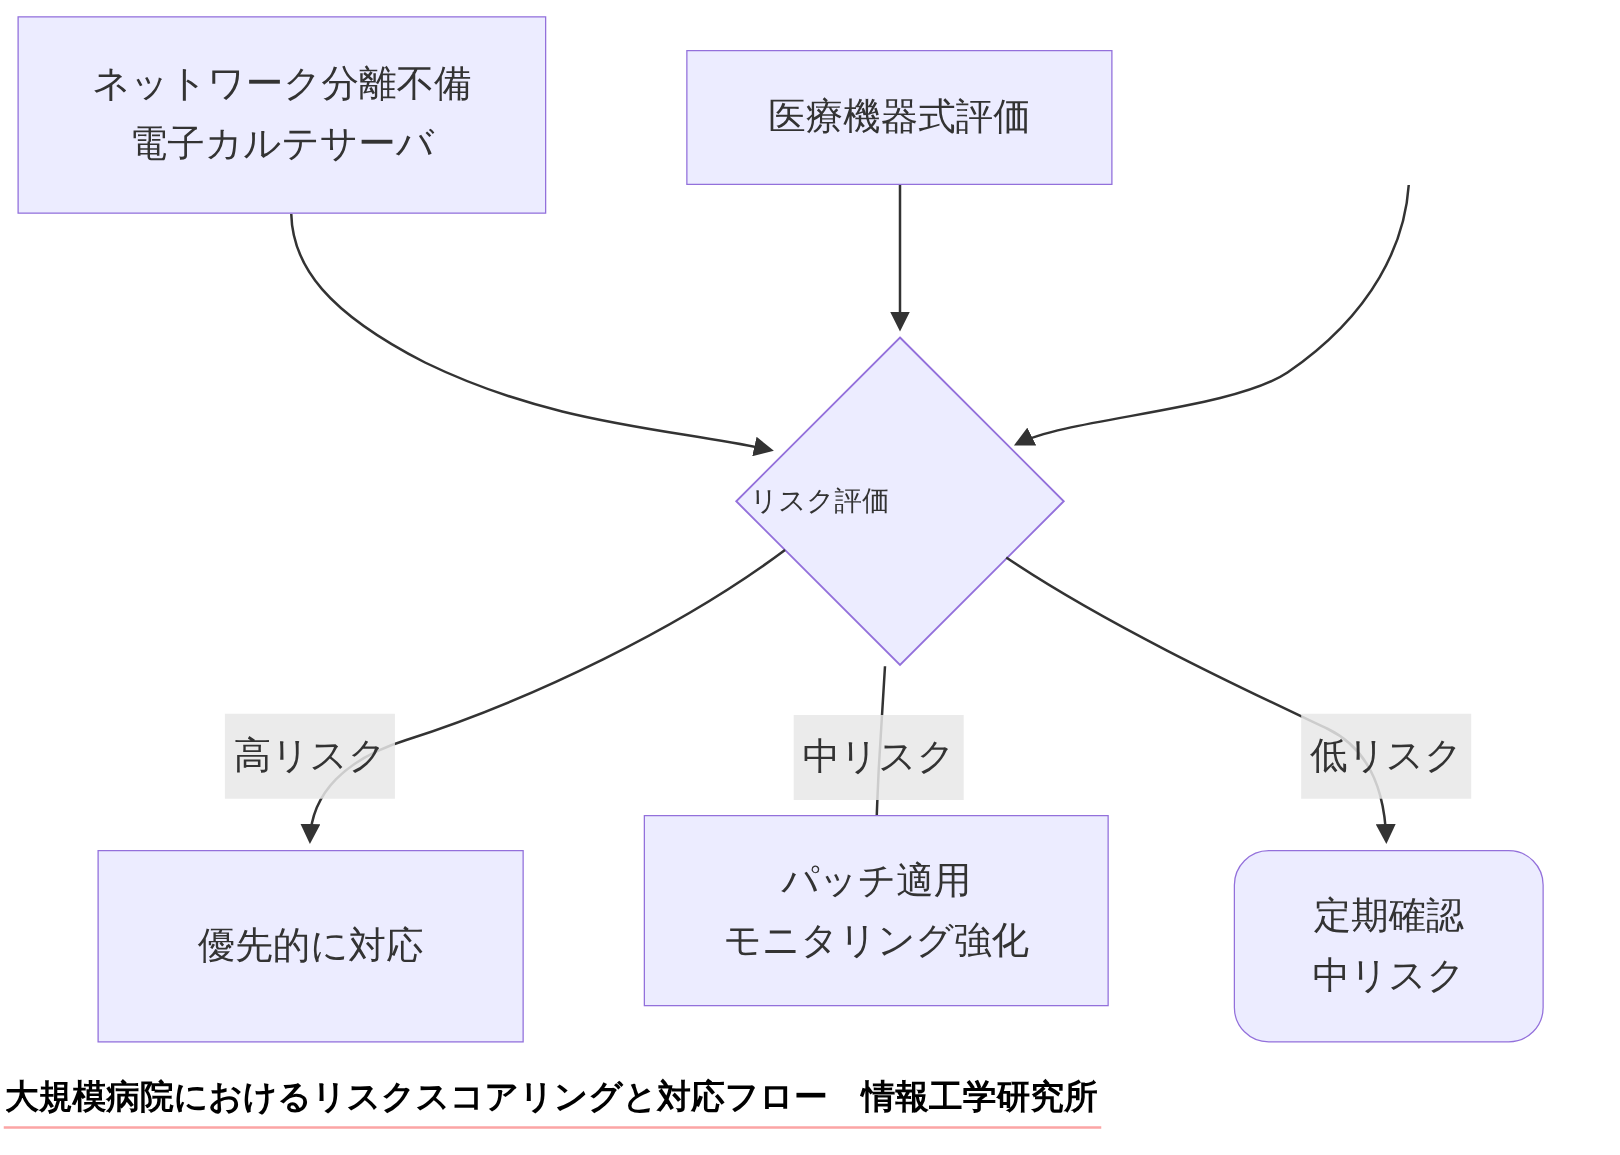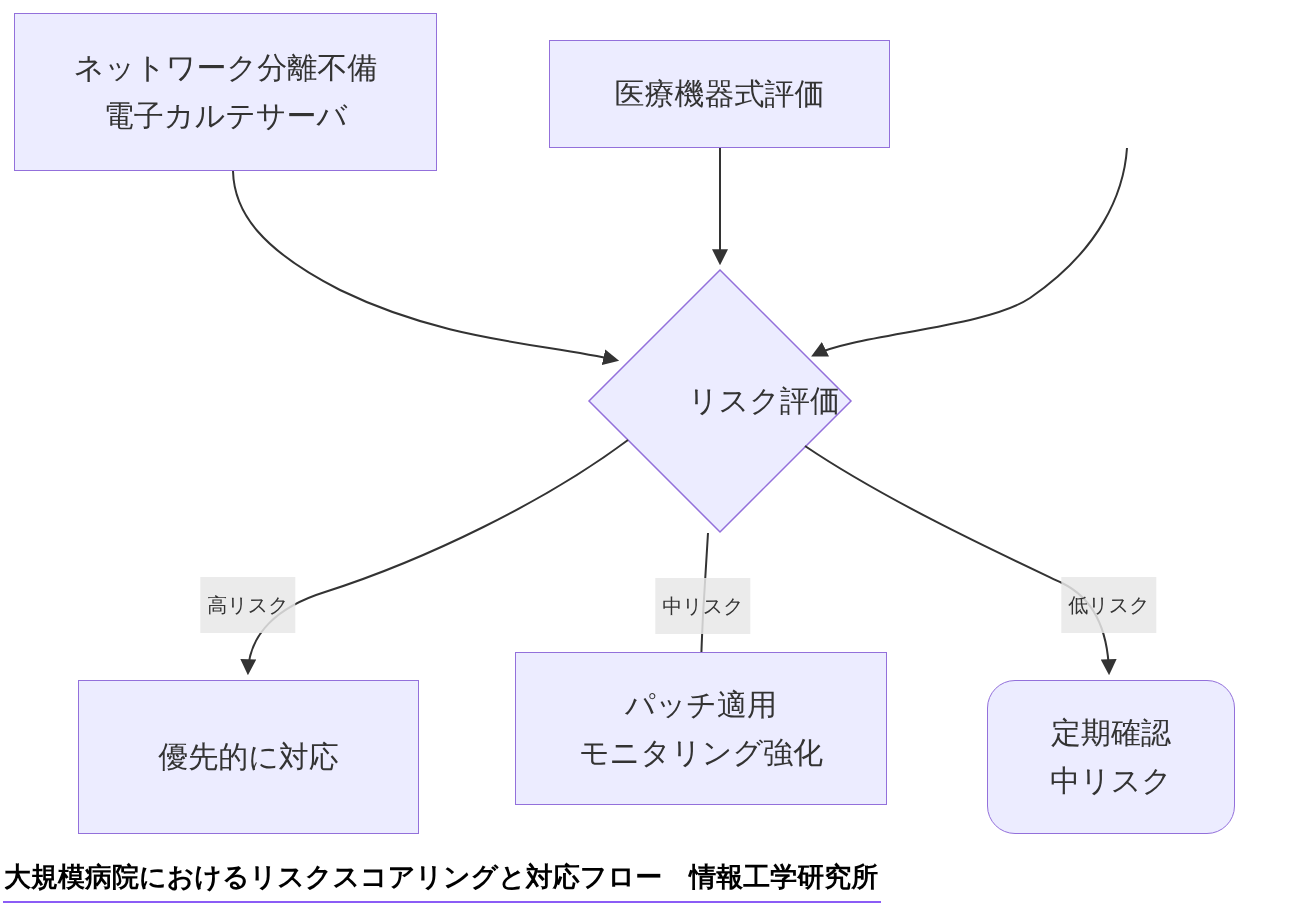--- a/index.html
+++ b/index.html
@@ -35,47 +35,47 @@
   #node-network  { left: 14px;  top: 13px;  width: 423px; height: 158px; }
   #node-medical  { left: 549px; top: 40px;  width: 341px; height: 108px; }
   #node-training { left: 988px; top: 38px;  width: 279px; height: 110px; }
   #node-priority { left: 78px;  top: 680px; width: 341px; height: 154px; }
   #node-patch    { left: 515px; top: 652px; width: 372px; height: 153px; }
   #node-periodic { left: 987px; top: 680px; width: 248px; height: 154px; border-radius: 28px; }
   #diamond-label {
     position: absolute;
     left: 600px; top: 384px;
     width: 240px;
-    text-align: right;
-    font-size: 30px;
+    text-align: left;
+    font-size: 22px;
     line-height: 34px;
     z-index: 2;
   }
   .edge-label {
     position: absolute;
     transform: translate(-50%, -50%);
     background: rgba(232,232,232,0.85);
     padding: 16px 7px;
-    font-size: 20px;
+    font-size: 30px;
     line-height: 1.2;
     white-space: nowrap;
     z-index: 3;
   }
   #edge-label-high { left: 248px;  top: 605px; }
   #edge-label-mid  { left: 703px;  top: 606px; text-align: center; }
   #edge-label-low  { left: 1109px; top: 605px; }
   #caption {
     position: absolute;
     left: 3px; top: 860px;
     font-size: 27px;
     font-weight: bold;
     color: #000000;
     line-height: 34px;
     padding: 0 3px 7px 1px;
-    border-bottom: 2px solid #8b5cf6;
+    border-bottom: 2px solid #fca5a5;
     white-space: pre;
     z-index: 2;
   }
 </style>
 </head>
 <body>
 
 <div id="canvas">
 
   <svg id="edge-layer" viewBox="0 0 1296 924" xmlns="http://www.w3.org/2000/svg">

